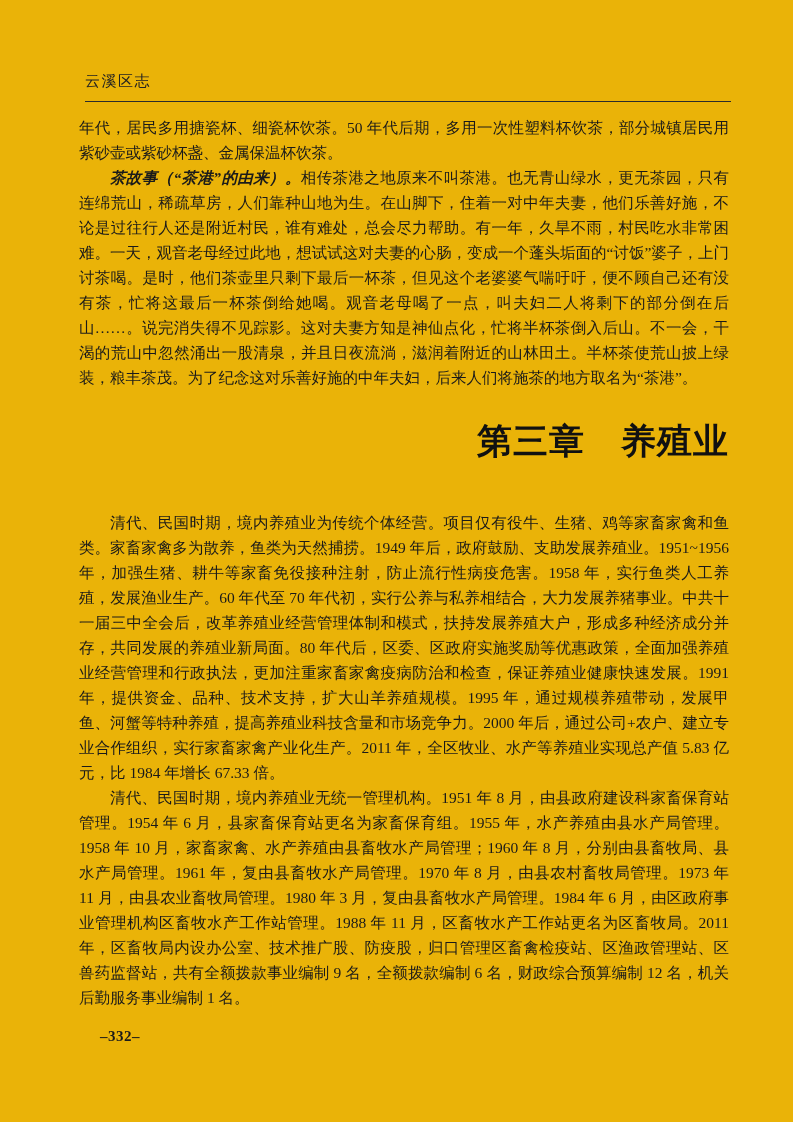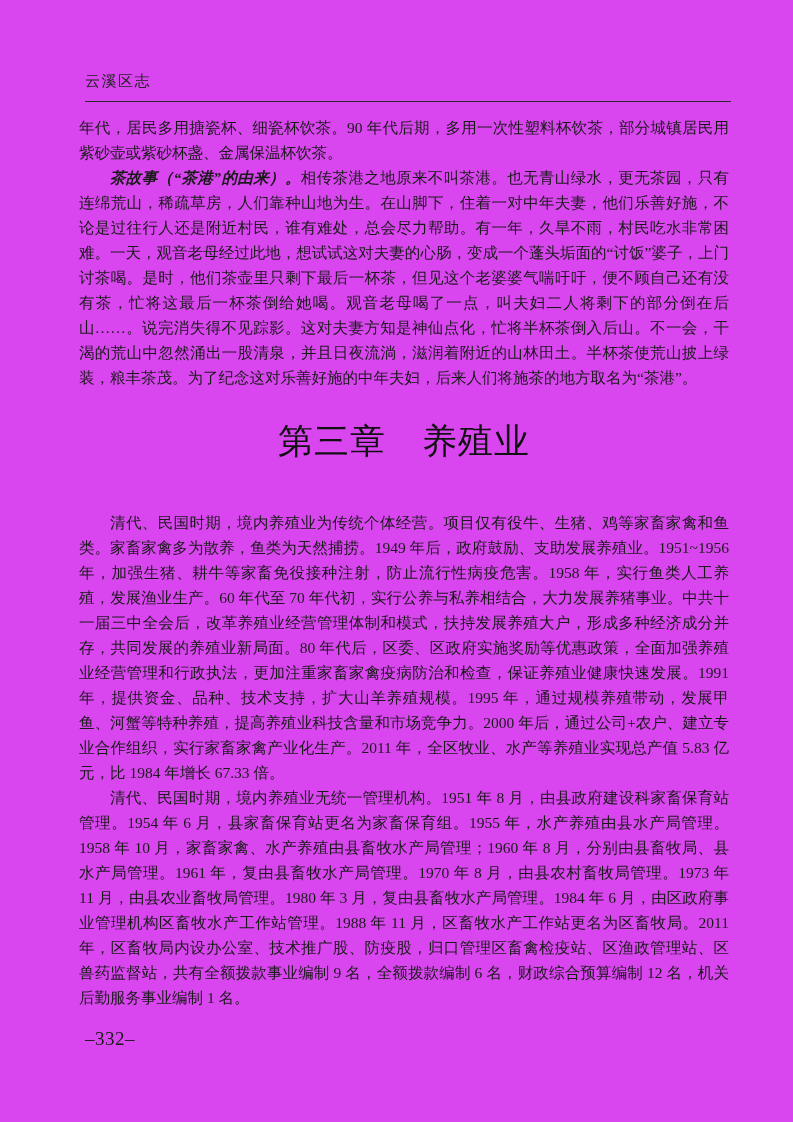--- a/index.html
+++ b/index.html
@@ -5,21 +5,21 @@
   html, body { margin: 0; padding: 0; }
   body {
     background: #ffffff;
     font-family: "Liberation Serif", "DejaVu Serif", serif;
     -webkit-font-smoothing: antialiased;
   }
   .page {
     position: relative;
     width: 793px;
     height: 1122px;
-    background: #d946ef;
+    background: #eab308;
     color: #1c1c1c;
     overflow: hidden;
   }
   .running-header {
     position: absolute;
     left: 85px;
     top: 72px;
     width: 646px;
     border-bottom: 1.5px solid #2b2b2b;
     padding-bottom: 10px;
@@ -39,48 +39,49 @@
     line-height: 25px;
     text-align: justify;
     text-justify: inter-ideograph;
     color: #1a1a1a;
   }
   .content p { margin: 0; }
   .content p.indent { text-indent: 2em; }
   .lead-bold { font-weight: bold; font-style: italic; }
   .chapter-title {
     font-size: 35px;
-    font-weight: normal;
-    text-align: center;
+    font-weight: bold;
+    text-align: right;
     line-height: 40px;
     letter-spacing: 1px;
     margin: 32px 0 48px 0;
     color: #111111;
   }
   .page-number {
     position: absolute;
-    left: 85px;
+    left: 100px;
     top: 1028px;
-    font-size: 19px;
+    font-size: 15px;
     letter-spacing: 0.5px;
     color: #1a1a1a;
+    font-weight: bold;
   }
 </style>
 </head>
 <body>
 
 <div class="page">
 
   <div class="running-header">
     <span class="book-title">云溪区志</span>
   </div>
 
   <div class="content">
 
-    <p>年代，居民多用搪瓷杯、细瓷杯饮茶。90 年代后期，多用一次性塑料杯饮茶，部分城镇居民用紫砂壶或紫砂杯盏、金属保温杯饮茶。</p>
+    <p>年代，居民多用搪瓷杯、细瓷杯饮茶。50 年代后期，多用一次性塑料杯饮茶，部分城镇居民用紫砂壶或紫砂杯盏、金属保温杯饮茶。</p>
 
     <p class="indent"><span class="lead-bold">茶故事（“茶港”的由来）。</span><span>相传茶港之地原来不叫茶港。也无青山绿水，更无茶园，只有连绵荒山，稀疏草房，人们靠种山地为生。在山脚下，住着一对中年夫妻，他们乐善好施，不论是过往行人还是附近村民，谁有难处，总会尽力帮助。有一年，久旱不雨，村民吃水非常困难。一天，观音老母经过此地，想试试这对夫妻的心肠，变成一个蓬头垢面的“讨饭”婆子，上门讨茶喝。是时，他们茶壶里只剩下最后一杯茶，但见这个老婆婆气喘吁吁，便不顾自己还有没有茶，忙将这最后一杯茶倒给她喝。观音老母喝了一点，叫夫妇二人将剩下的部分倒在后山……。说完消失得不见踪影。这对夫妻方知是神仙点化，忙将半杯茶倒入后山。不一会，干渴的荒山中忽然涌出一股清泉，并且日夜流淌，滋润着附近的山林田土。半杯茶使荒山披上绿装，粮丰茶茂。为了纪念这对乐善好施的中年夫妇，后来人们将施茶的地方取名为“茶港”。</span></p>
 
     <div class="chapter-title">第三章　养殖业</div>
 
     <p class="indent">清代、民国时期，境内养殖业为传统个体经营。项目仅有役牛、生猪、鸡等家畜家禽和鱼类。家畜家禽多为散养，鱼类为天然捕捞。1949 年后，政府鼓励、支助发展养殖业。1951~1956 年，加强生猪、耕牛等家畜免役接种注射，防止流行性病疫危害。1958 年，实行鱼类人工养殖，发展渔业生产。60 年代至 70 年代初，实行公养与私养相结合，大力发展养猪事业。中共十一届三中全会后，改革养殖业经营管理体制和模式，扶持发展养殖大户，形成多种经济成分并存，共同发展的养殖业新局面。80 年代后，区委、区政府实施奖励等优惠政策，全面加强养殖业经营管理和行政执法，更加注重家畜家禽疫病防治和检查，保证养殖业健康快速发展。1991 年，提供资金、品种、技术支持，扩大山羊养殖规模。1995 年，通过规模养殖带动，发展甲鱼、河蟹等特种养殖，提高养殖业科技含量和市场竞争力。2000 年后，通过公司+农户、建立专业合作组织，实行家畜家禽产业化生产。2011 年，全区牧业、水产等养殖业实现总产值 5.83 亿元，比 1984 年增长 67.33 倍。</p>
 
     <p class="indent">清代、民国时期，境内养殖业无统一管理机构。1951 年 8 月，由县政府建设科家畜保育站管理。1954 年 6 月，县家畜保育站更名为家畜保育组。1955 年，水产养殖由县水产局管理。1958 年 10 月，家畜家禽、水产养殖由县畜牧水产局管理；1960 年 8 月，分别由县畜牧局、县水产局管理。1961 年，复由县畜牧水产局管理。1970 年 8 月，由县农村畜牧局管理。1973 年 11 月，由县农业畜牧局管理。1980 年 3 月，复由县畜牧水产局管理。1984 年 6 月，由区政府事业管理机构区畜牧水产工作站管理。1988 年 11 月，区畜牧水产工作站更名为区畜牧局。2011 年，区畜牧局内设办公室、技术推广股、防疫股，归口管理区畜禽检疫站、区渔政管理站、区兽药监督站，共有全额拨款事业编制 9 名，全额拨款编制 6 名，财政综合预算编制 12 名，机关后勤服务事业编制 1 名。</p>
 
   </div>

